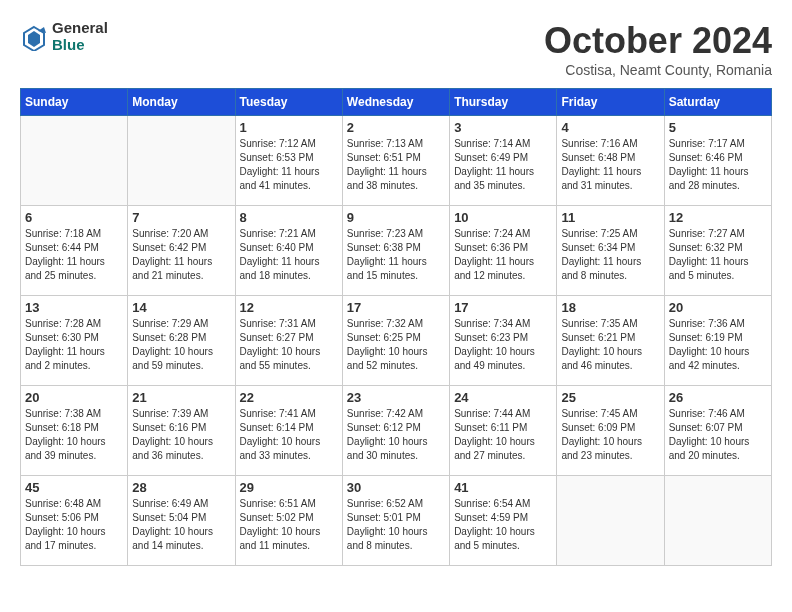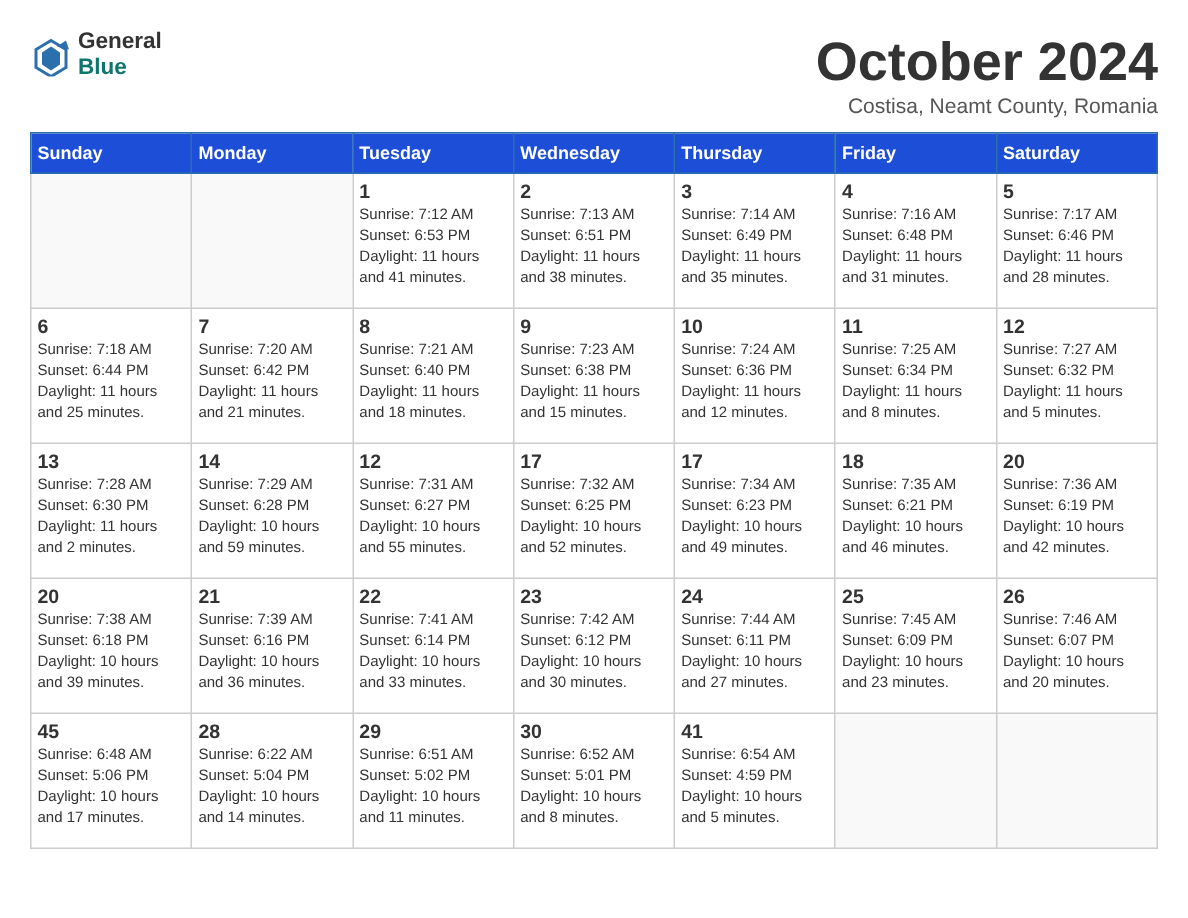--- a/index.html
+++ b/index.html
@@ -293,21 +293,21 @@
       </tr>
       <tr>
         <td>
           <span class="day-number">45</span>
           <div class="day-info" style="white-space: pre-line;">Sunrise: 6:48 AM
 Sunset: 5:06 PM
 Daylight: 10 hours and 17 minutes.</div>
         </td>
         <td>
           <span class="day-number">28</span>
-          <div class="day-info" style="white-space: pre-line;">Sunrise: 6:22 AM
+          <div class="day-info" style="white-space: pre-line;">Sunrise: 6:49 AM
 Sunset: 5:04 PM
 Daylight: 10 hours and 14 minutes.</div>
         </td>
         <td>
           <span class="day-number">29</span>
           <div class="day-info" style="white-space: pre-line;">Sunrise: 6:51 AM
 Sunset: 5:02 PM
 Daylight: 10 hours and 11 minutes.</div>
         </td>
         <td>

